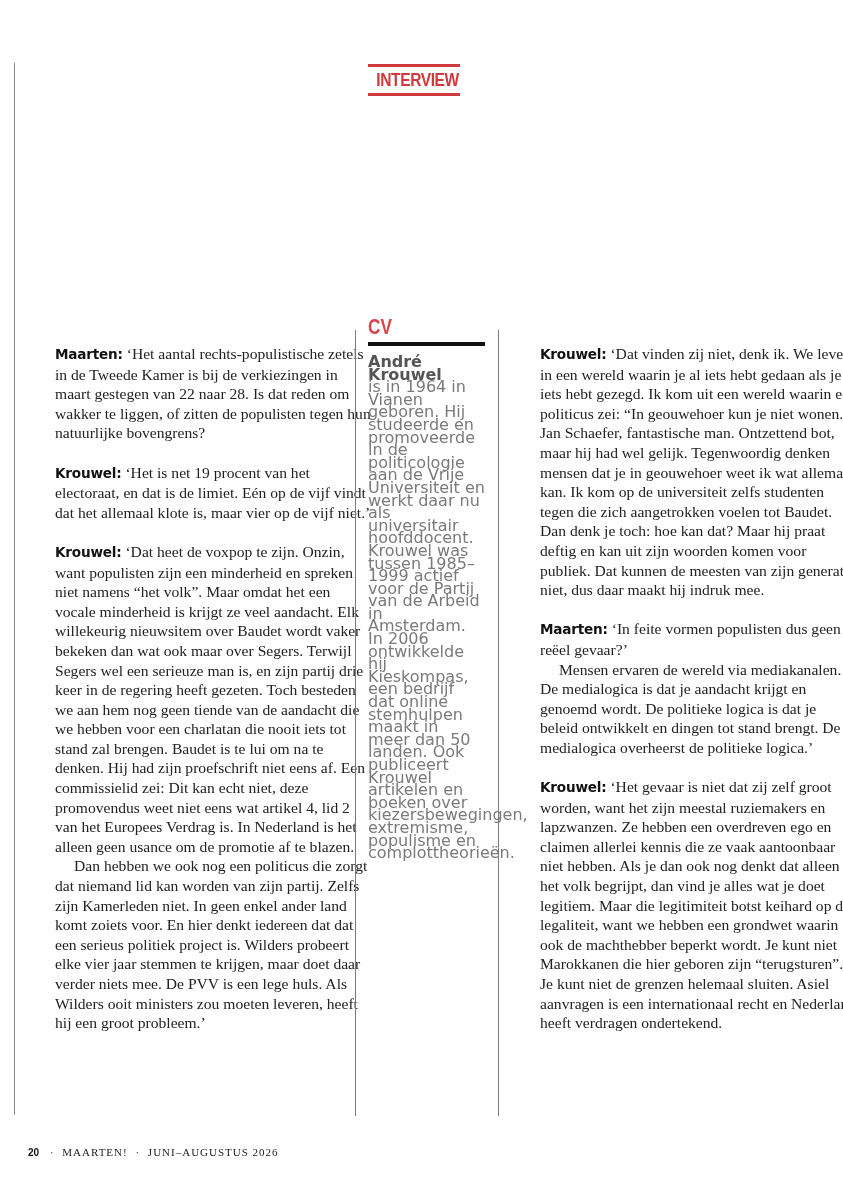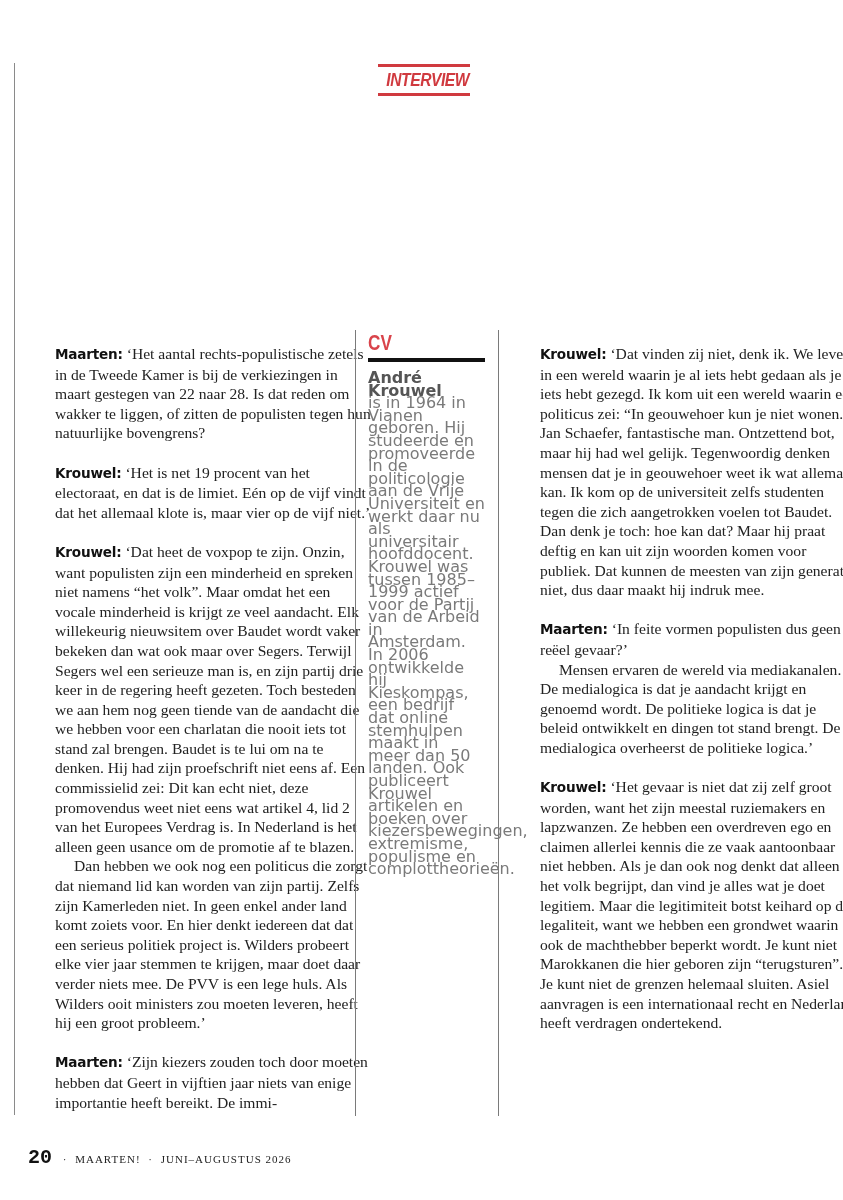--- a/index.html
+++ b/index.html
@@ -22,24 +22,23 @@
     .left-rule {
       position: absolute;
       left: 14px;
       top: 63px;
       width: 1px;
       height: 1052px;
       background: #8a8a8a;
     }
     .section-label {
       position: absolute;
-      left: 378px;
+      left: 368px;
       top: 64px;
       width: 92px;
-      font-style: italic;
     }
     .section-label .bar {
       height: 3px;
       background: #d03a3f;
     }
     .section-label .text {
       font-family: "Liberation Sans", sans-serif;
       font-weight: bold;
       font-size: 19px;
       letter-spacing: -0.5px;
@@ -82,21 +81,21 @@
     .speaker {
       font-family: "DejaVu Sans", sans-serif;
       font-weight: bold;
       font-size: 13.6px;
       letter-spacing: -0.2px;
       color: #111;
     }
     .cv {
       position: absolute;
       left: 368px;
-      top: 332px;
+      top: 316px;
       width: 117px;
     }
     .cv-title {
       font-family: "Liberation Sans", sans-serif;
       font-weight: bold;
       font-size: 22px;
       line-height: 22px;
       color: #d9444b;
       transform: scaleX(0.78);
       transform-origin: left;
@@ -124,23 +123,23 @@
       position: absolute;
       left: 28px;
       top: 1146px;
       font-family: "Liberation Serif", serif;
       font-size: 11px;
       color: #222;
       letter-spacing: 1px;
       white-space: nowrap;
     }
     .footer .page-num {
-      font-family: Liberation Mono, monospace;
+      font-family: Liberation Sans, sans-serif;
       font-weight: bold;
-      font-size: 20px;
+      font-size: 10px;
       letter-spacing: 0;
       color: #111;
       margin-right: 3px;
     }
     .footer .sep {
       margin: 0 4px;
     }
   </style>
 </head>
 <body>
@@ -153,21 +152,20 @@
     <div class="bar"></div>
     <div class="text">INTERVIEW</div>
     <div class="bar"></div>
   </div>
 
   <div class="col col-left">
     <p class="para"><span class="speaker">Maarten:</span><span> ‘Het aantal rechts-populistische zetels in de Tweede Kamer is bij de verkiezingen in maart gestegen van 22 naar 28. Is dat reden om wakker te liggen, of zitten de populisten tegen hun natuurlijke bovengrens?</span></p>
     <p class="para"><span class="speaker">Krouwel:</span><span> ‘Het is net 19 procent van het electoraat, en dat is de limiet. Eén op de vijf vindt dat het allemaal klote is, maar vier op de vijf niet.’</span></p>
     <p class="para"><span class="speaker">Krouwel:</span><span> ‘Dat heet de voxpop te zijn. Onzin, want populisten zijn een minderheid en spreken niet namens “het volk”. Maar omdat het een vocale minderheid is krijgt ze veel aandacht. Elk willekeurig nieuwsitem over Baudet wordt vaker bekeken dan wat ook maar over Segers. Terwijl Segers wel een serieuze man is, en zijn partij drie keer in de regering heeft gezeten. Toch besteden we aan hem nog geen tiende van de aandacht die we hebben voor een charlatan die nooit iets tot stand zal brengen. Baudet is te lui om na te denken. Hij had zijn proefschrift niet eens af. Een commissielid zei: Dit kan echt niet, deze promovendus weet niet eens wat artikel 4, lid 2 van het Europees Verdrag is. In Nederland is het alleen geen usance om de promotie af te blazen.</span></p>
     <p class="para cont"><span>Dan hebben we ook nog een politicus die zorgt dat niemand lid kan worden van zijn partij. Zelfs zijn Kamerleden niet. In geen enkel ander land komt zoiets voor. En hier denkt iedereen dat dat een serieus politiek project is. Wilders probeert elke vier jaar stemmen te krijgen, maar doet daar verder niets mee. De PVV is een lege huls. Als Wilders ooit ministers zou moeten leveren, heeft hij een groot probleem.’</span></p>
-    <p class="para"><span class="speaker">Maarten:</span><span> ‘Zijn kiezers zouden toch door moeten hebben dat Geert in vijftien jaar niets van enige importantie heeft bereikt. De immi-</span></p>
   </div>
 
   <div class="col-divider" style="left:355px; top:330px; height:786px;"></div>
   <div class="col-divider" style="left:498px; top:330px; height:786px;"></div>
 
   <div class="cv">
     <div class="cv-title">CV</div>
     <div class="cv-bar"></div>
     <div class="cv-body">
       <span class="cv-name">André Krouwel</span>

